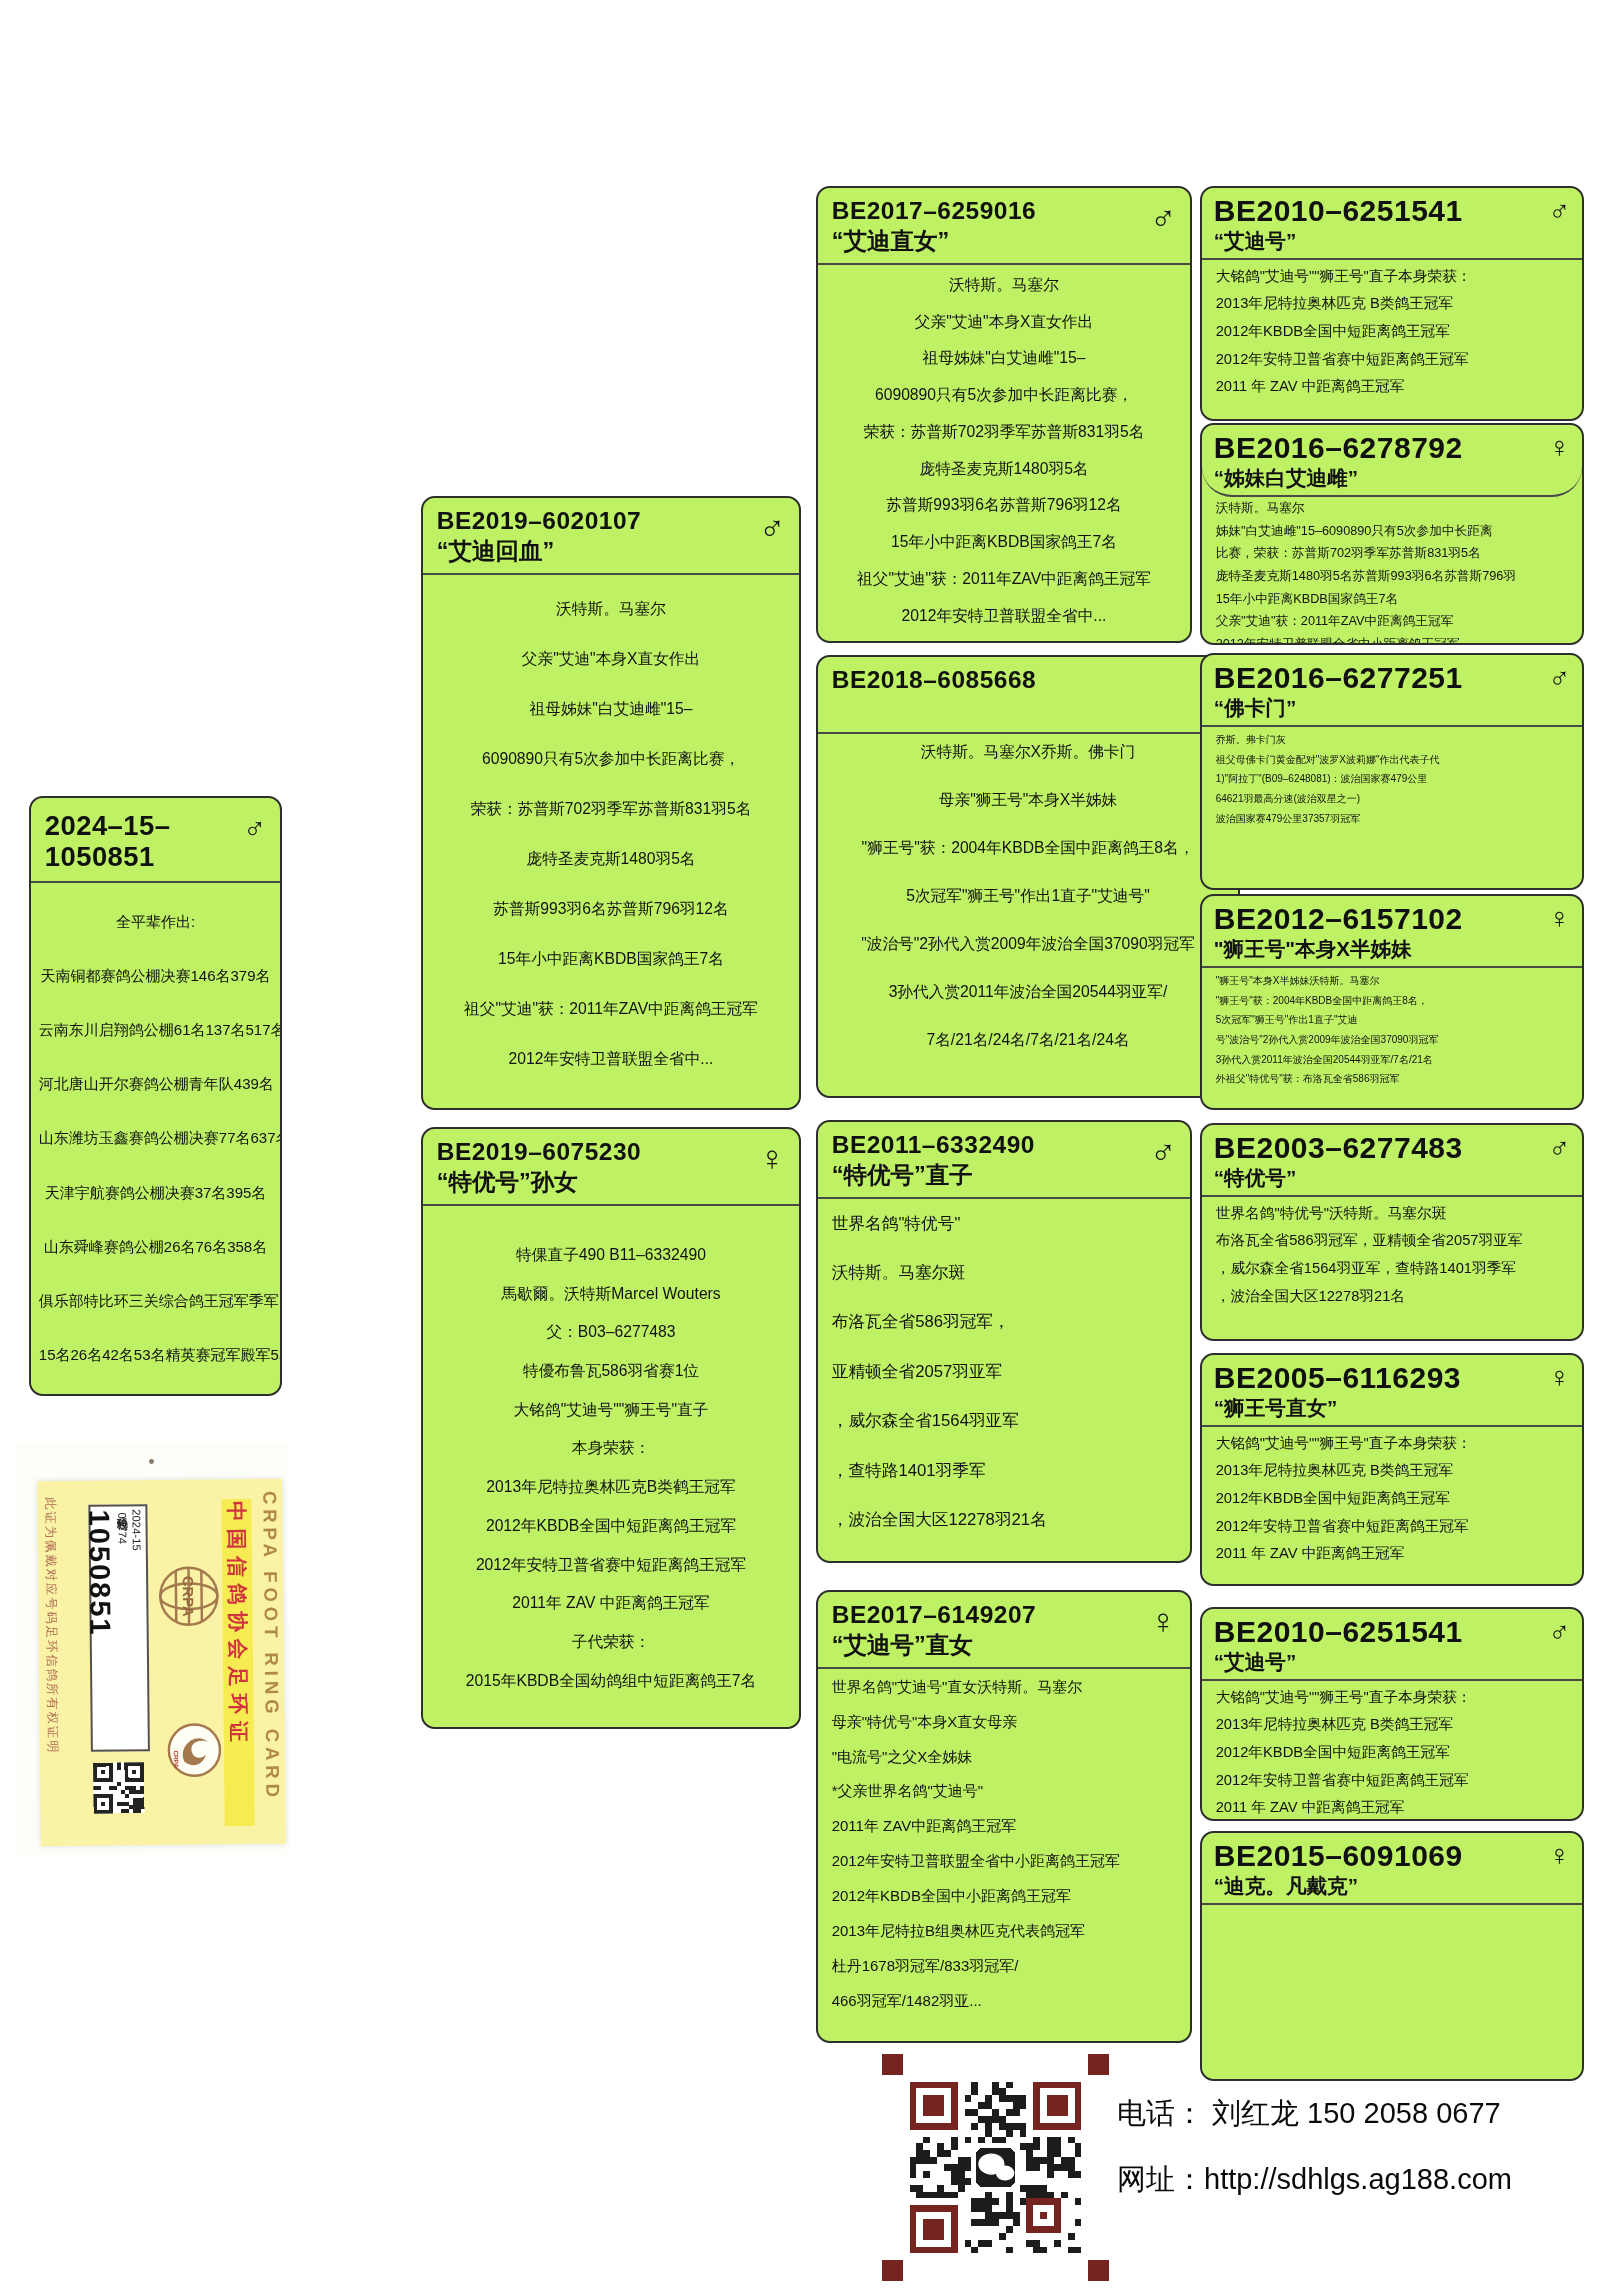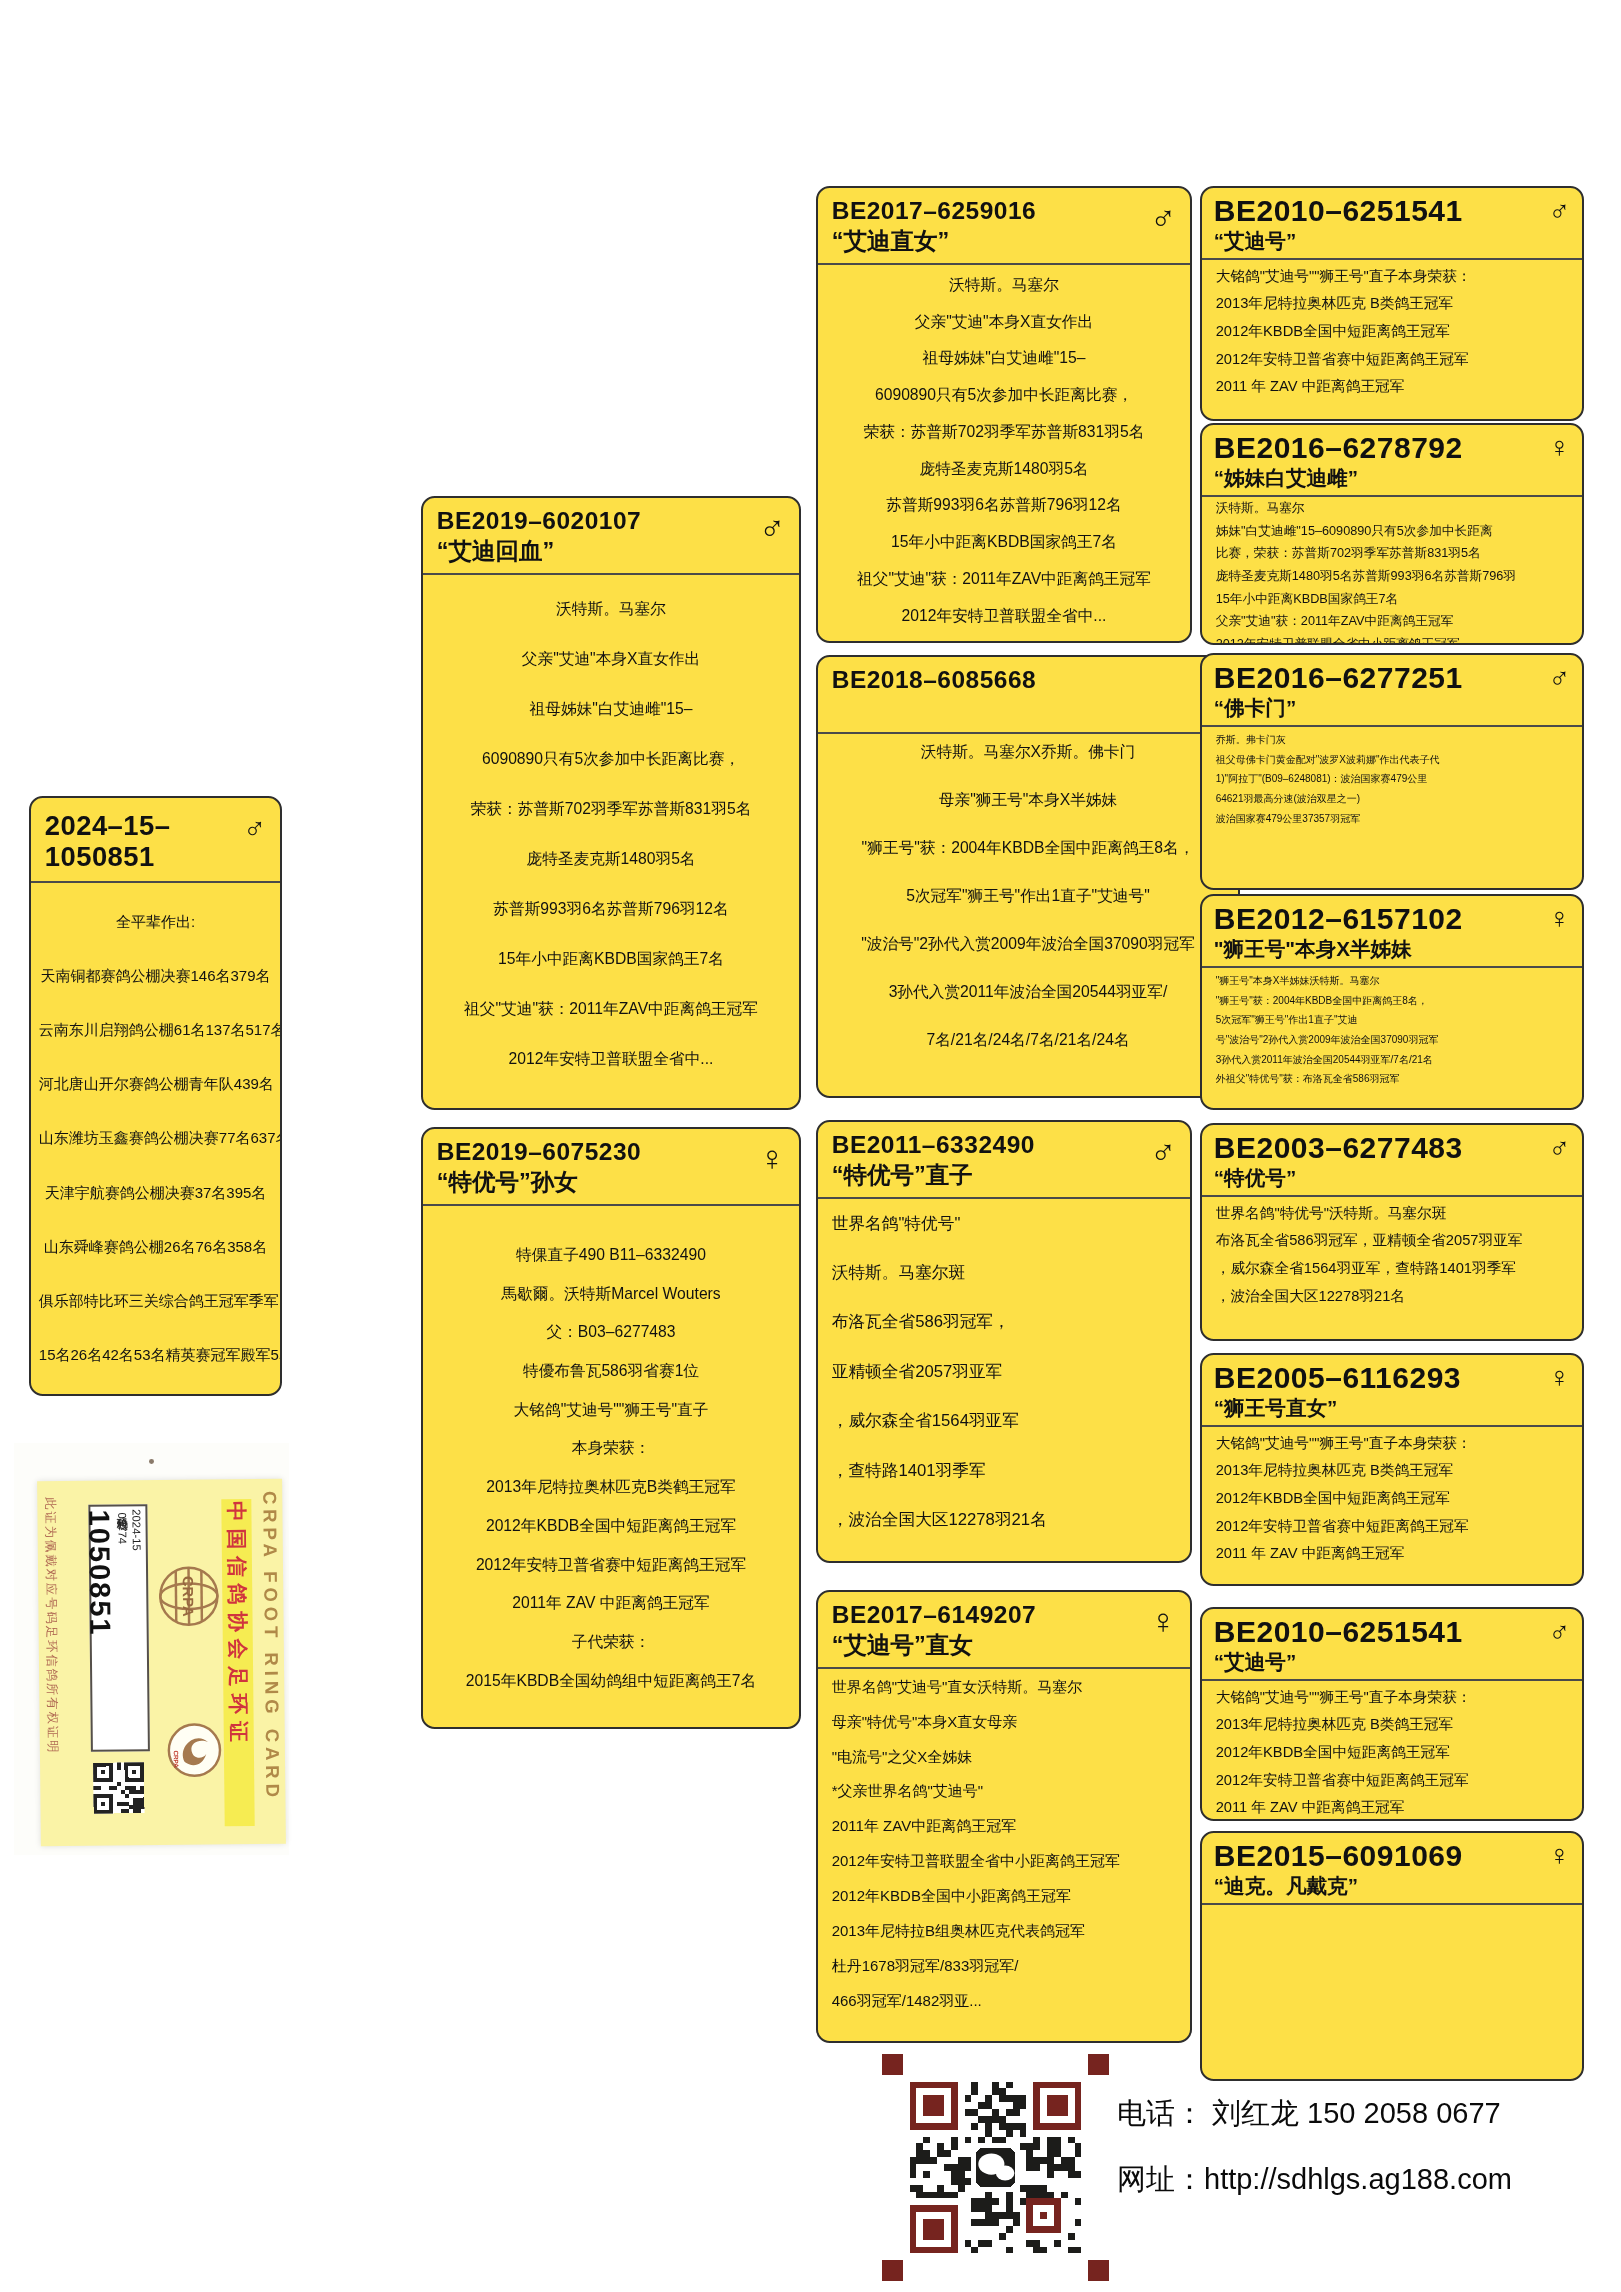--- a/index.html
+++ b/index.html
@@ -1,20 +1,20 @@
 <!DOCTYPE html>
 <html><head>
 <meta charset="utf-8">
 <style>
   html,body{margin:0;padding:0;background:#ffffff;}
   #page{position:relative;width:1621px;height:2293px;background:#fff;
         font-family:"Liberation Sans","DejaVu Sans",sans-serif;color:#111;overflow:hidden;}
 
   
-  .pbox{position:absolute;border:2.9px solid #2e2e2e;border-radius:13.7px;background:#fde047;
+  .pbox{position:absolute;border:2.9px solid #2e2e2e;border-radius:13.7px;background:#bef264;
         box-sizing:border-box;overflow:hidden;}
   .pbox-head{display:flex;justify-content:space-between;align-items:flex-start;
              padding:8.8px 13.7px 5.9px;border-bottom:2.9px solid #4a4a4a;min-height:77px;box-sizing:border-box;}
   .pbox-titles{display:flex;flex-direction:column;}
   .pbox-id{font-weight:bold;font-size:24.5px;line-height:1.15;letter-spacing:0.5px;}
   .pbox-name{font-weight:bold;font-size:23.5px;line-height:1.2;min-height:27.4px;margin-top:2px;}
   .sex{font-size:35px;font-weight:bold;line-height:1;margin-top:2px;}
   .pbox-body{padding:11.8px 7.8px;text-align:center;}
   .pbox.left .pbox-body{text-align:left;padding-left:13.7px;padding-right:5.9px;}
   .tline{white-space:nowrap;line-height:1.28;}
@@ -29,21 +29,21 @@
 
   .main .pbox-head{min-height:61px;padding:11.8px 13.7px 7.8px;}
   .main .pbox-id{font-size:27.4px;}
   .main .sex{font-size:31px;}
 
   .small .pbox-head{min-height:63px;padding:5.9px 11.8px 3.9px;border-bottom-width:2.9px;}
   .small .pbox-id{font-size:30px;} .small .pbox-name{font-size:20.6px;min-height:23.5px;margin-top:1px;}
   .small .sex{font-size:29px;}
   .small .pbox-body{font-size:14.7px;padding:6.9px 5.9px 3.9px 11.8px;}
   .small .tline{margin-bottom:8.8px;}
-  .xs .pbox-head{min-height:59px;}
+  .xs .pbox-head{min-height:59px;border-radius:30px;}
   .xs .pbox-body{font-size:12.7px;padding-top:2.9px;}
   .xs .tline{margin-bottom:5.9px;line-height:1.32;}
   .mid .pbox-body{font-size:10px;}
   .mid .tline{margin-bottom:6.9px;}
   .sp-h .tline{margin-bottom:13.7px;}
 
   
   .card-photo{position:absolute;left:13.7px;top:1443px;width:275px;height:412px;
               background:#fdfdfa;border:1px solid #ececе6;}
   .speck{position:absolute;left:135px;top:15.7px;width:4.9px;height:4.9px;border-radius:50%;background:#8a7a6a;}

